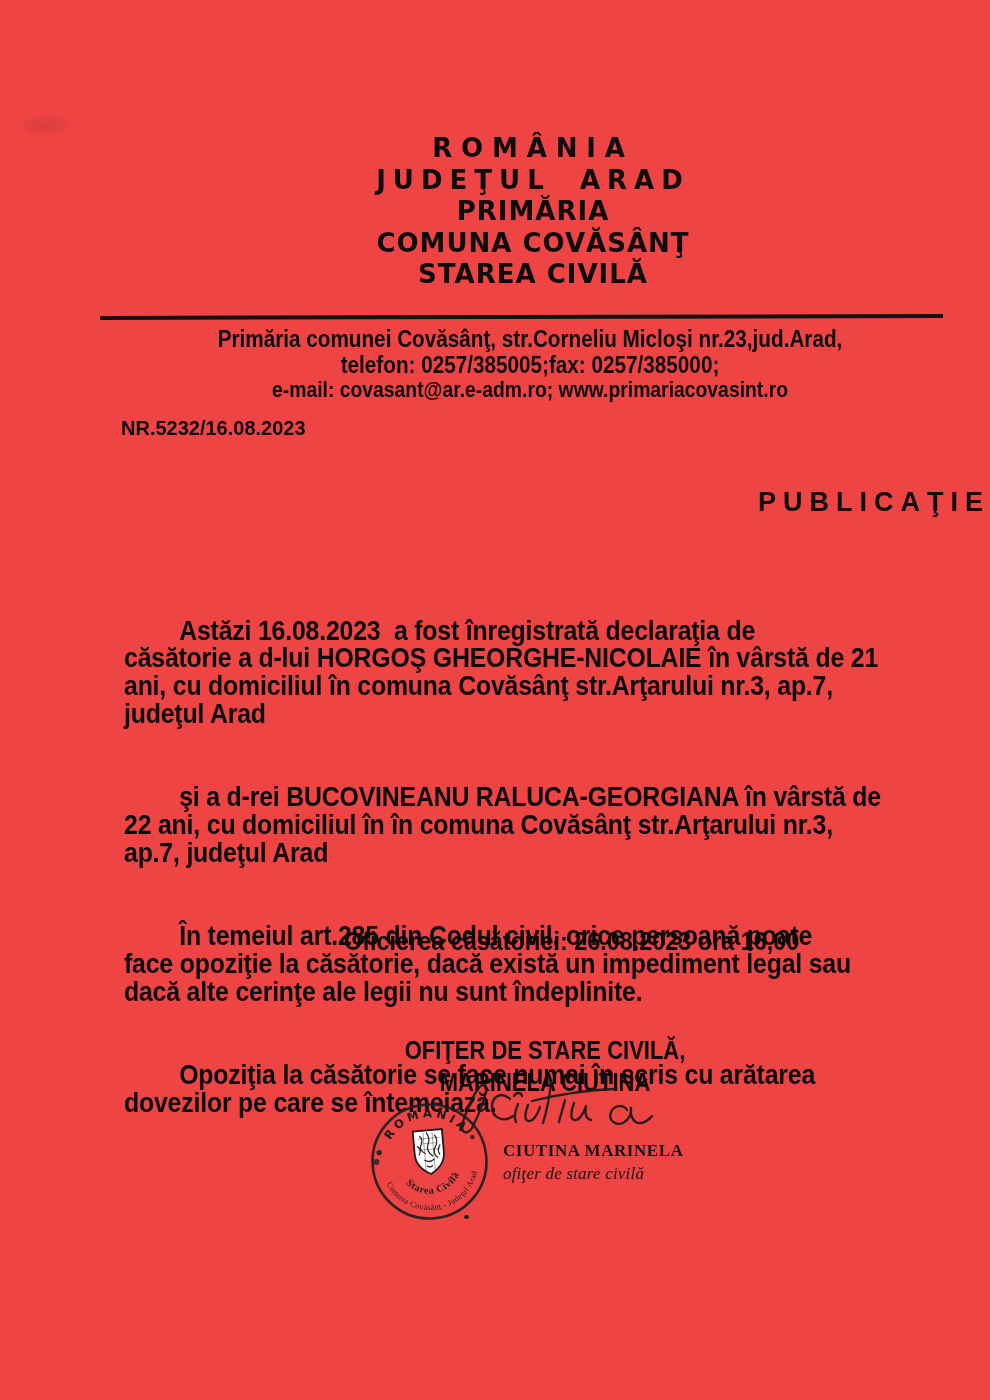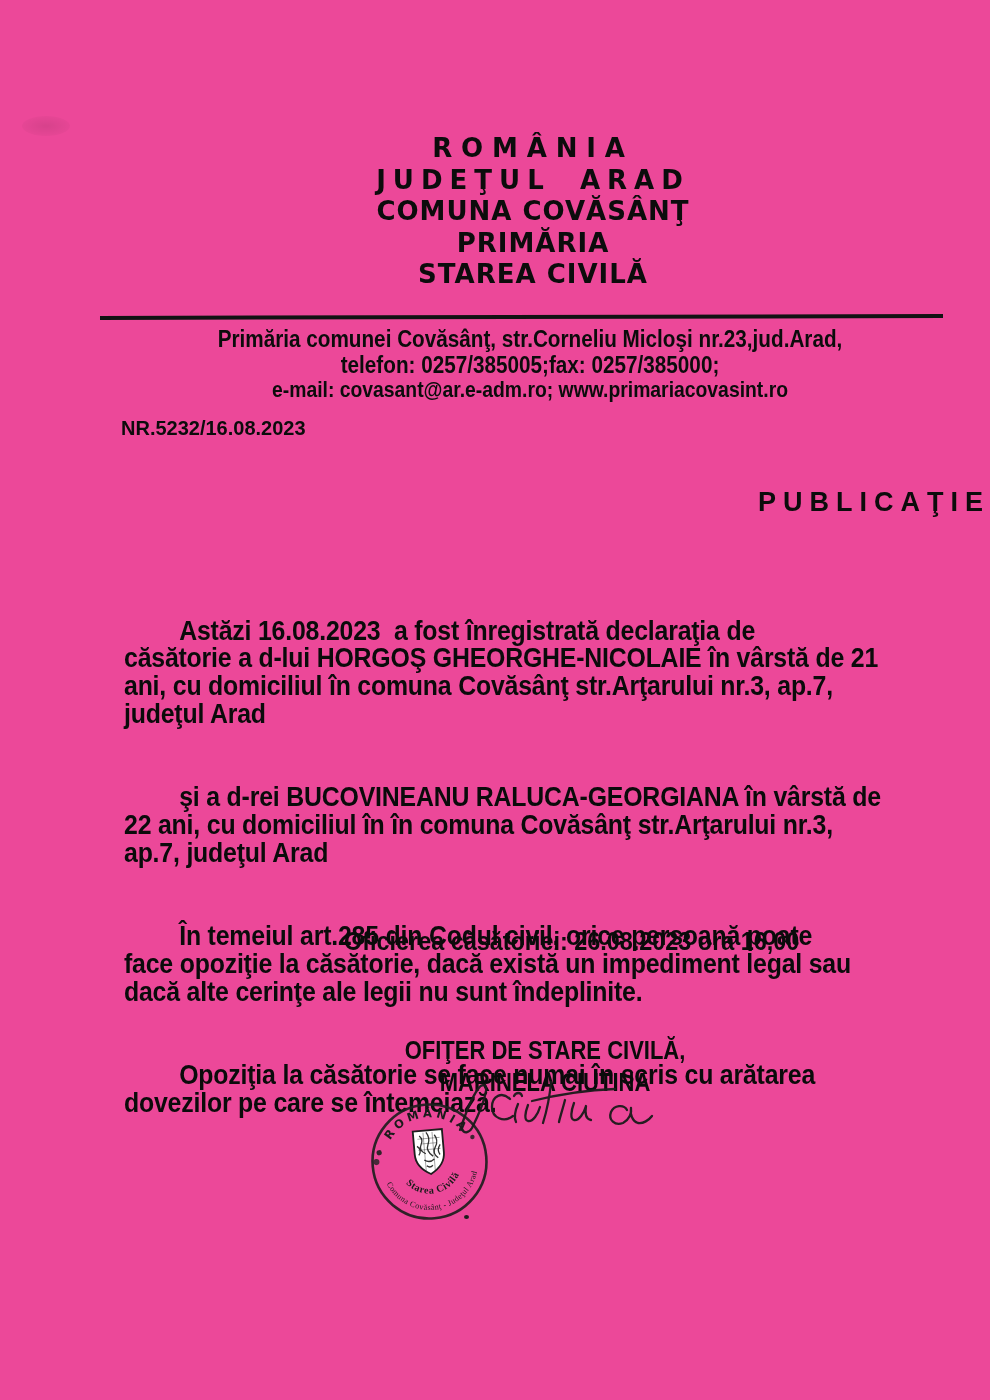--- a/index.html
+++ b/index.html
@@ -1,21 +1,21 @@
 <!DOCTYPE html>
 <html><head>
 <meta charset="utf-8">
 <style>
   html, body { margin: 0; padding: 0; background: #9a9a9a; }
   .page {
     position: relative;
     width: 990px;
     height: 1400px;
     margin: 0 auto;
-    background: #ec4899;
+    background: #ef4444;
     overflow: hidden;
     color: #0d0d0d;
     font-family: "Liberation Sans", sans-serif;
   }
 
   
   .smudge {
     position: absolute; left: 22px; top: 116px;
     width: 48px; height: 20px; border-radius: 50%;
     background: radial-gradient(ellipse at center, rgba(0,0,0,0.09), rgba(0,0,0,0));
@@ -128,22 +128,22 @@
 </head>
 <body>
 
 <div class="page">
 
   <div class="smudge"></div>
 
   <div class="letterhead">
     <div class="lh-sp1">ROMÂNIA</div>
     <div class="lh-sp2">JUDEŢUL ARAD</div>
+    <div class="lh-sp3">PRIMĂRIA</div>
     <div class="lh-sp3">COMUNA COVĂSÂNŢ</div>
-    <div class="lh-sp3">PRIMĂRIA</div>
     <div class="lh-sp3">STAREA CIVILĂ</div>
   </div>
 
   <div class="divider"></div>
 
   <div class="contact">
     <div>Primăria comunei Covăsânţ, str.Corneliu Micloşi nr.23,jud.Arad,</div>
     <div>telefon: 0257/385005;fax: 0257/385000;</div>
     <div class="c-line3">e-mail: covasant@ar.e-adm.ro; www.primariacovasint.ro</div>
   </div>
@@ -206,16 +206,20 @@
       <path d="M 58 23 C 50 15 40 20 40 31 C 40 42 52 47 61 40"></path>
       <path d="M 66 28 C 63 35 62 42 64 46 M 62 20 C 64 16 69 16 70 20"></path>
       <path d="M 76 29 C 73 37 72 44 76 45 C 81 46 86 38 88 31"></path>
       <path d="M 99 6 C 98 18 95 34 91 47 M 80 25 C 104 19 134 14 163 13"></path>
       <path d="M 113 24 C 111 32 108 41 107 46"></path>
       <path d="M 122 27 C 119 35 118 43 122 44 C 127 45 132 37 134 30 C 133 36 133 43 139 44"></path>
       <path d="M 175 34 C 172 28 162 29 159 36 C 156 44 163 50 171 47 C 177 44 180 37 179 32 C 178 38 180 45 186 47 C 191 48 197 44 200 40"></path>
     </g>
   </svg>
 
+  <div class="printed">
+    <div class="p-name">CIUTINA MARINELA</div>
+    <div class="p-role">ofiţer de stare civilă</div>
+  </div>
 
   <div class="ink-dot"></div>
 
 </div>
 
 </body></html>

